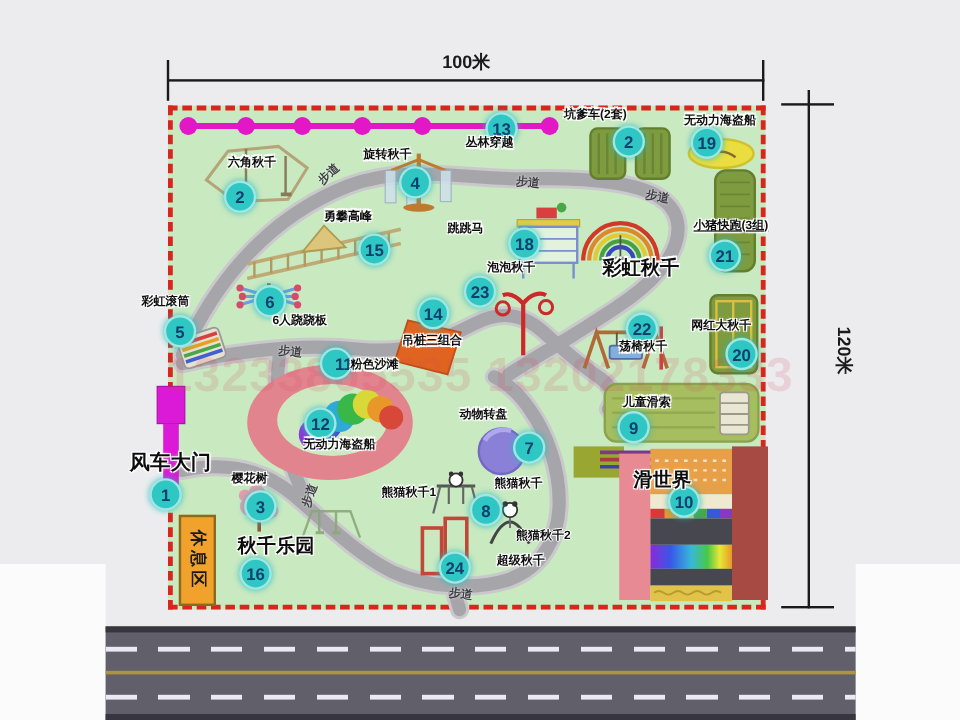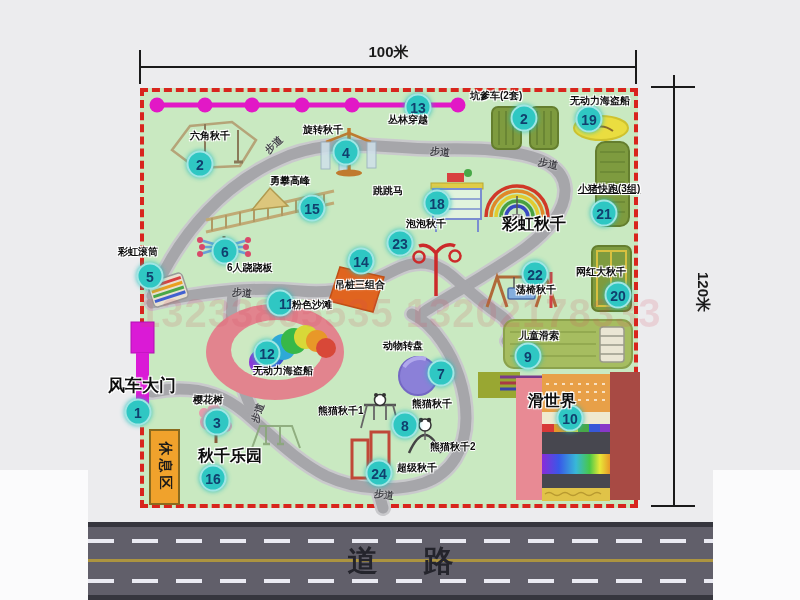--- a/index.html
+++ b/index.html
@@ -367,34 +367,33 @@
       <div class="map-label" style="left: 570px; top: 96px;">无动力海盗船</div>
       <div class="badge" style="left: 589px; top: 119px;">19</div>
       <div class="map-label" style="left: 576px; top: 267px;">网红大秋千</div>
       <div class="badge" style="left: 618px; top: 295px;">20</div>
       <div class="map-label" style="left: 578px; top: 184px; text-decoration: underline;">小猪快跑(3组)</div>
       <div class="badge" style="left: 604px; top: 213px;">21</div>
       <div class="map-label" style="left: 480px; top: 285px; padding-left: 36px;">荡椅秋千</div>
       <div class="badge" style="left: 535px; top: 274px;">22</div>
       <div class="map-label" style="left: 406px; top: 219px;">泡泡秋千</div>
       <div class="badge" style="left: 400px; top: 243px;">23</div>
-      <div class="map-label" style="left: 397px; top: 463px;">超级秋千</div>
+      <div class="map-label" style="left: 414px; top: 463px;">超级秋千</div>
       <div class="badge" style="left: 379px; top: 473px;">24</div>
       <div class="map-label" style="left: 502px; top: 216px; font-size: 16px;">彩虹秋千</div>
       <div class="map-label small" style="left: 318px; top: 406px; font-size: 10px; text-align: right;">熊猫秋千1</div>
       <div class="map-label small" style="left: 430px; top: 442px; font-size: 10px;">熊猫秋千2</div>
       <div class="walkway-label" style="left: 264px; top: 138px; transform: rotate(-42deg);">步道</div>
       <div class="walkway-label" style="left: 430px; top: 145px; transform: rotate(6deg);">步道</div>
       <div class="walkway-label" style="left: 538px; top: 157px; transform: rotate(12deg);">步道</div>
       <div class="walkway-label" style="left: 232px; top: 286px; transform: rotate(6deg);">步道</div>
       <div class="walkway-label" style="left: 248px; top: 406px; transform: rotate(-70deg);">步道</div>
       <div class="walkway-label" style="left: 374px; top: 488px; transform: rotate(8deg);">步道</div>
     </div>
 
 
   <div id="road">
     <div class="road-dash" style="top:12px;"></div>
     <div class="road-dash" style="bottom:12px;"></div>
     <div id="road-yellow"></div>
-    <div id="road-label">道路</div>
   </div>
 
 </div>
 
 </body></html>

